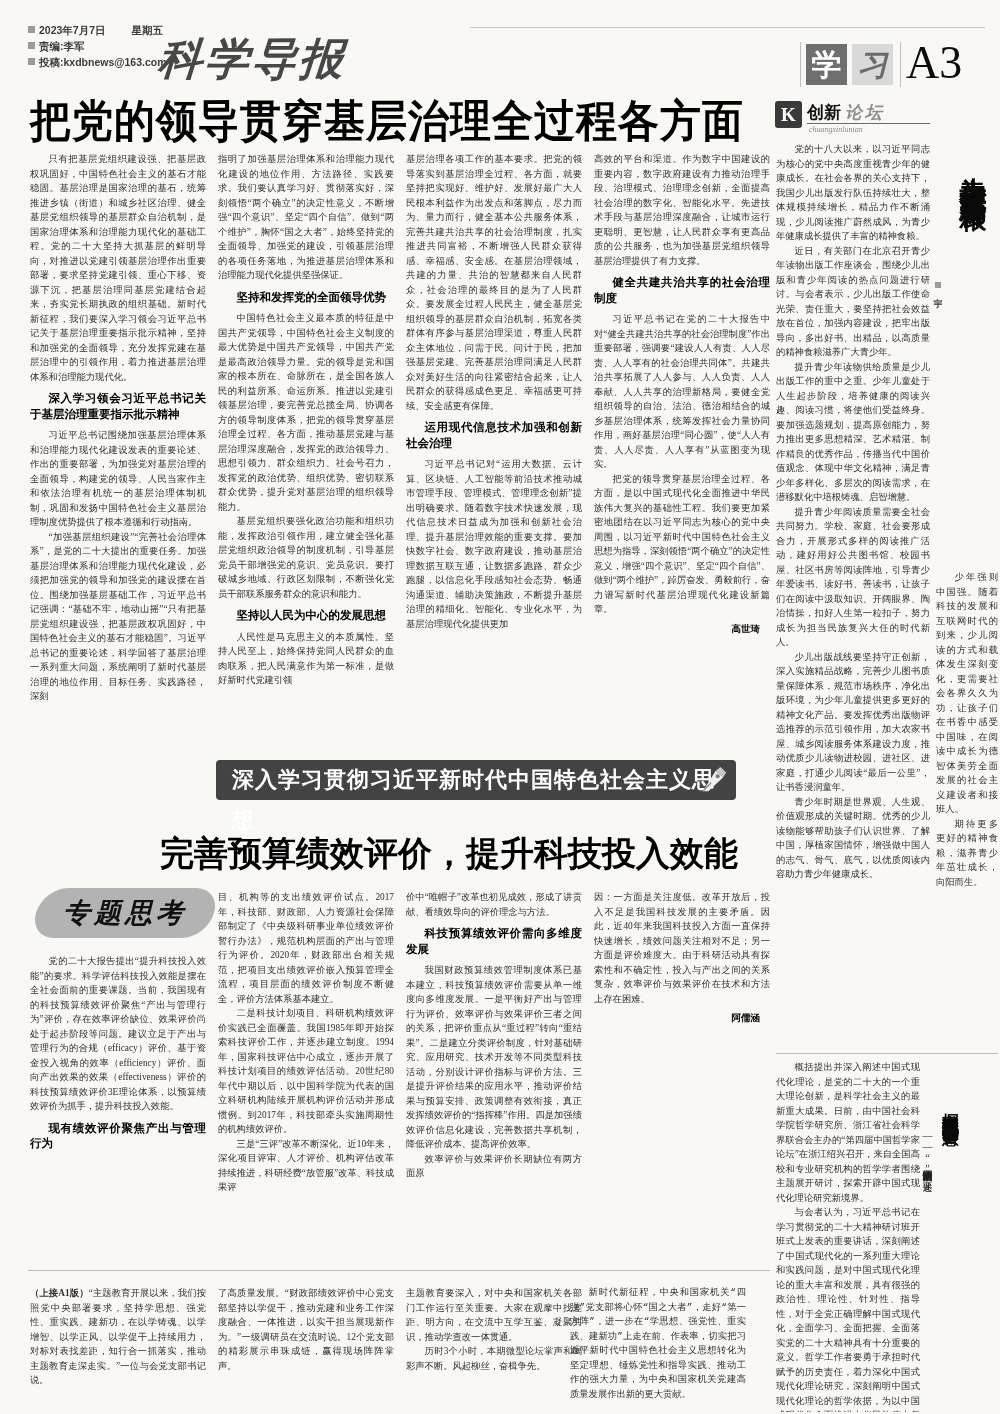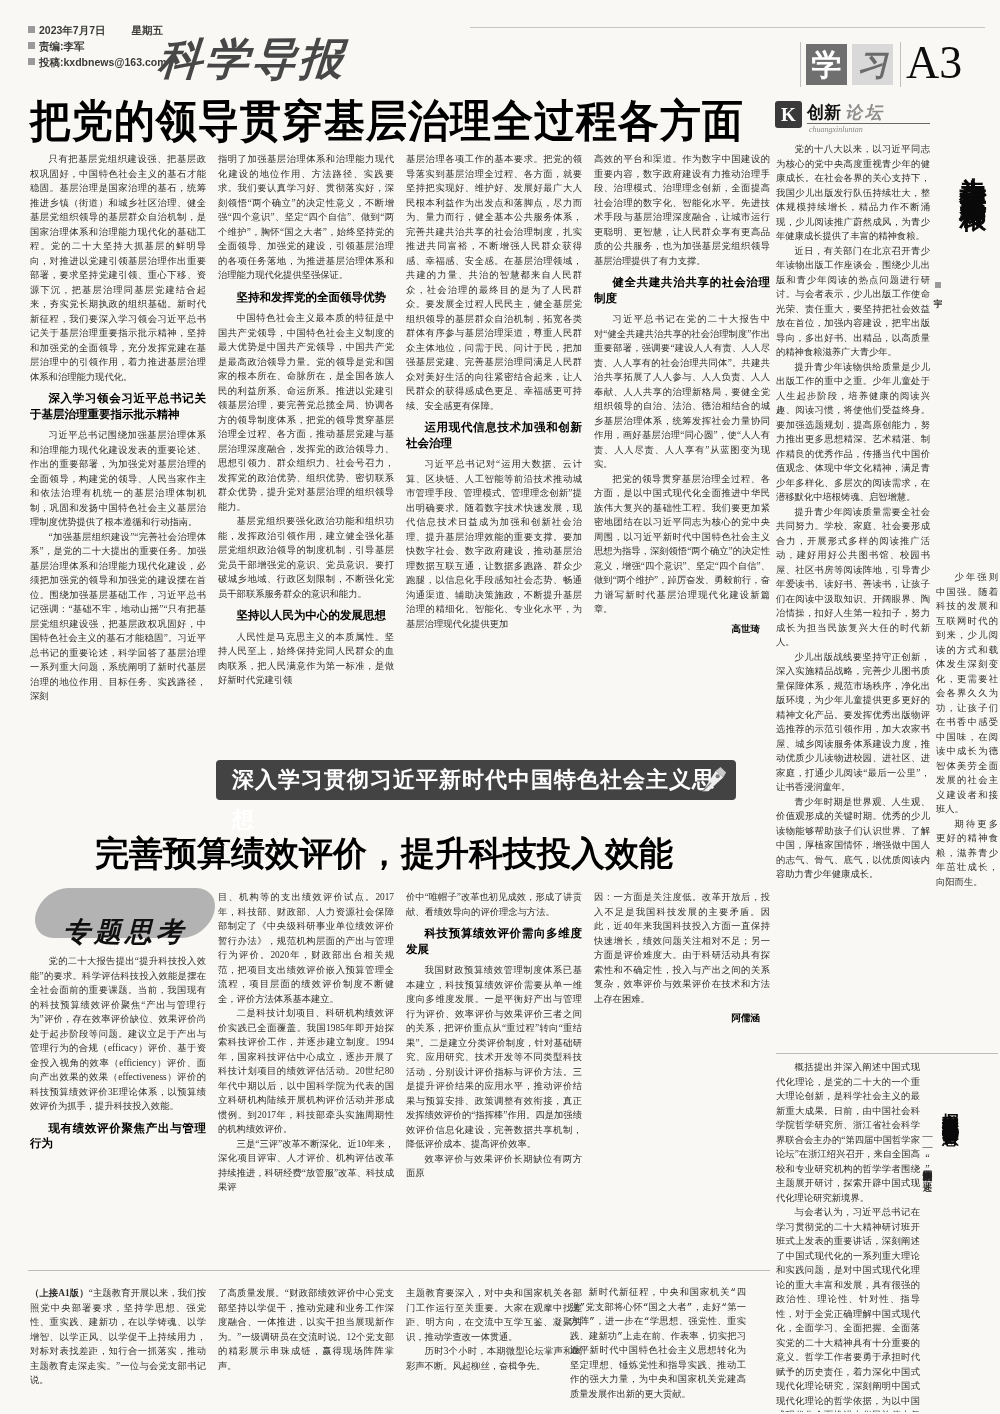--- a/index.html
+++ b/index.html
@@ -22,21 +22,21 @@
   .secbox{position:absolute;width:41px;height:41px;top:44px;text-align:center;line-height:41px;
           font-family:"Liberation Sans","DejaVu Sans",sans-serif;font-size:30px;font-weight:bold;}
   .secbox.dark{left:806px;background:var(--box-dark);color:#fff;}
   .secbox.light{left:852px;background:var(--box-light);color:#6a6a6a;font-style:italic;}
   .pageno{position:absolute;left:906px;top:36px;font-family:"Liberation Serif",serif;
           font-size:46px;font-weight:normal;color:#0d0d0d;}
   
   .headline1{position:absolute;left:28px;top:92px;width:718px;text-align:center;
              font-family:"Liberation Sans","DejaVu Sans",sans-serif;font-weight:900;font-size:41px;
              letter-spacing:1px;color:#000;transform:scaleY(1.08);transform-origin:top;}
-  .headline2{position:absolute;left:30px;top:831px;width:708px;text-align:center;
+  .headline2{position:absolute;left:30px;top:831px;width:708px;text-align:right;
              font-family:Liberation Mono, monospace;font-weight:900;font-size:34px;color:#000;}
   
   .col{position:absolute;overflow:hidden;text-align:justify;font-size:9.3px;line-height:14.5px;color:var(--body-ink);}
   .i-p{text-indent:2em;}
   .i-pc{text-indent:0;}
   .i-h{font-family:"Liberation Sans","DejaVu Sans",sans-serif;font-weight:bold;font-size:11.5px;
        line-height:15.5px;margin:7px 0 6px;text-indent:1.6em;color:#000;}
   .i-by{text-align:right;font-weight:bold;font-size:9.5px;padding-right:10px;margin-top:5px;color:#000;}
   
   .kbox{position:absolute;left:775px;top:101px;width:27px;height:27px;background:var(--logo-bg);
@@ -60,21 +60,21 @@
   
   .banner{position:absolute;left:216px;top:760px;width:520px;height:40px;background:var(--banner-bg);
           border-radius:4px;color:var(--banner-ink);}
   .banner .txt{position:absolute;left:16px;top:0;line-height:40px;
                font-family:"Liberation Sans",sans-serif;font-weight:bold;font-size:22px;letter-spacing:1px;}
   .banner svg{position:absolute;right:8px;top:5px;}
   
   .kicker{position:absolute;left:36px;top:888px;width:178px;height:50px;}
   .kicker .bg{position:absolute;inset:0;background:var(--kicker-bg);border-radius:26px;transform:skewX(-16deg);}
   .kicker .txt{position:absolute;inset:0;text-align:center;line-height:50px;font-weight:bold;
-               font-style:italic;font-size:27px;letter-spacing:4px;color:#101010;margin-top:19px;}
+               font-style:italic;font-size:27px;letter-spacing:4px;color:#101010;}
   .hr{position:absolute;height:1px;background:var(--rule);}
 </style>
 </head>
 <body>
 
 <div class="page">
 
   <div class="hmeta">
     <div><span class="sq"></span><span>2023年7月7日</span><span class="wk">星期五</span></div>
     <div><span class="sq"></span><span>责编:李军</span></div>

